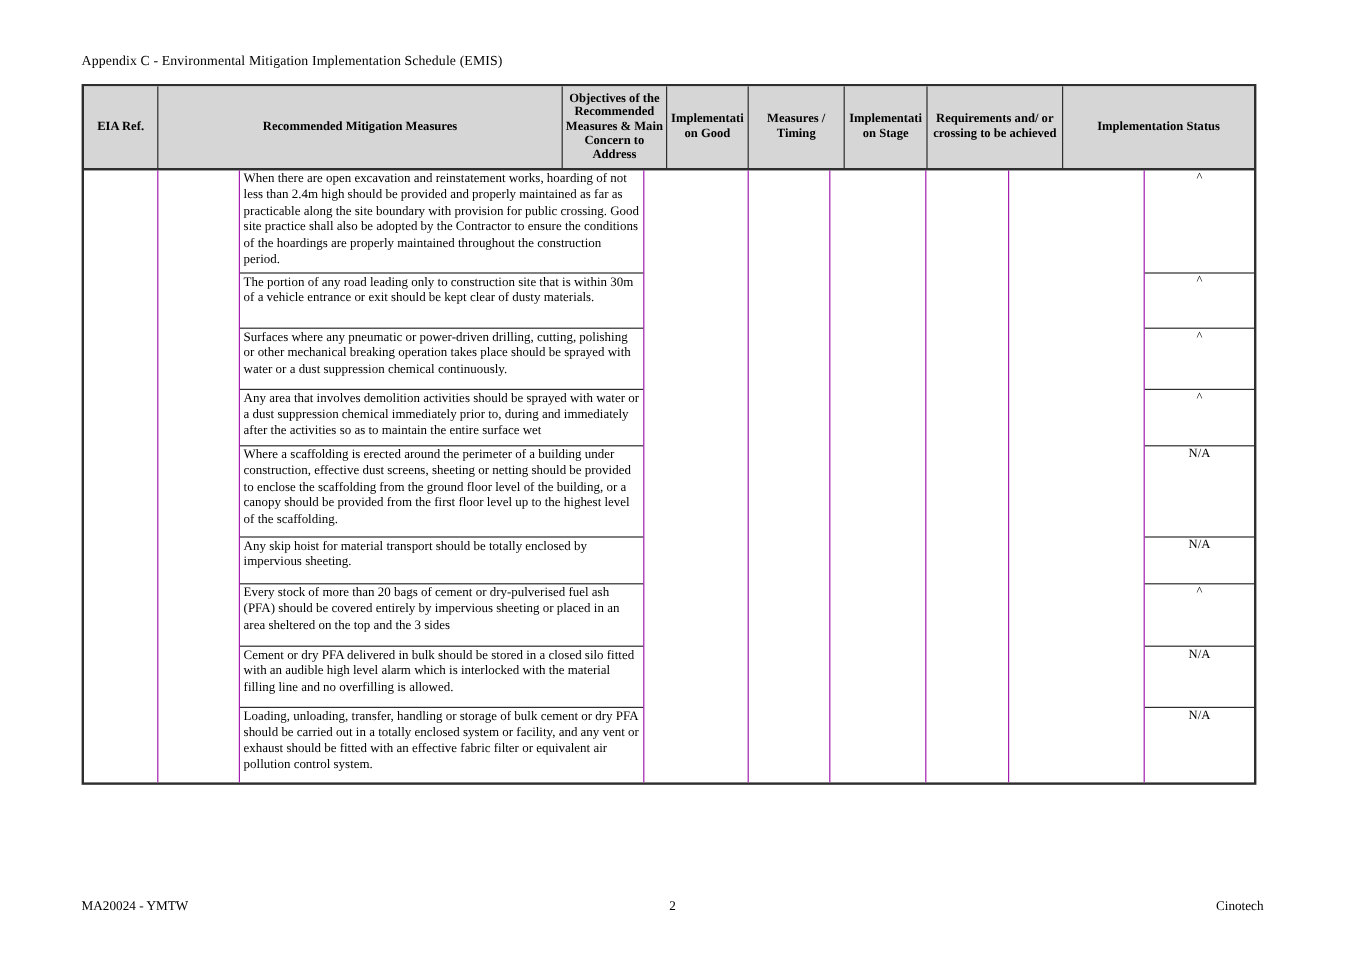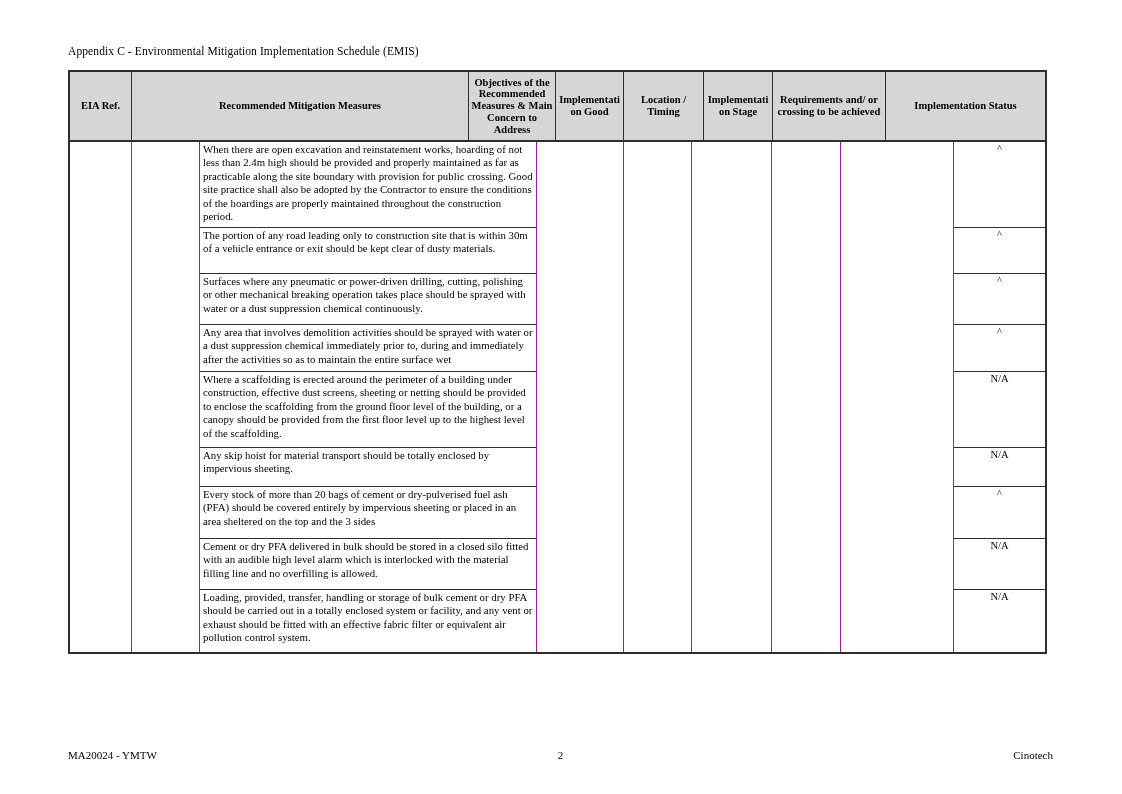--- a/index.html
+++ b/index.html
@@ -56,38 +56,38 @@
 <body>
 
 <div class="doc-title">Appendix C - Environmental Mitigation Implementation Schedule (EMIS)</div>
 
 <div class="emis-table">
   <div class="thead">
       <div class="hcell" style="width: 62px; font-family: Liberation Serif, serif;">EIA Ref.</div>
       <div class="hcell" style="width: 337px;">Recommended Mitigation Measures</div>
       <div class="hcell" style="width: 87px;">Objectives of the Recommended Measures &amp; Main Concern to Address</div>
       <div class="hcell breakall" style="width: 68px;">Implementation Good</div>
-      <div class="hcell" style="width: 80px;">Location / Timing</div>
+      <div class="hcell" style="width: 80px;">Measures / Timing</div>
       <div class="hcell breakall" style="width: 69px;">Implementation Stage</div>
       <div class="hcell" style="width: 113px;">Requirements and/ or crossing to be achieved</div>
       <div class="hcell" style="width: 91px; flex: 1 1 0%;">Implementation Status</div>
     </div>
   <div class="tbody">
       <div class="bcol" style="width: 62px;"></div>
       <div class="bcol" style="width: 68px;"></div>
       <div class="bcol" style="width: 337px;">
         <div class="mcell" style="height: 86px;">When there are open excavation and reinstatement works, hoarding of not less than 2.4m high should be provided and properly maintained as far as practicable along the site boundary with provision for public crossing. Good site practice shall also be adopted by the Contractor to ensure the conditions of the hoardings are properly maintained throughout the construction period.</div>
         <div class="mcell" style="height: 46px;">The portion of any road leading only to construction site that is within 30m of a vehicle entrance or exit should be kept clear of dusty materials.</div>
         <div class="mcell" style="height: 51px;">Surfaces where any pneumatic or power-driven drilling, cutting, polishing or other mechanical breaking operation takes place should be sprayed with water or a dust suppression chemical continuously.</div>
         <div class="mcell" style="height: 47px;">Any area that involves demolition activities should be sprayed with water or a dust suppression chemical immediately prior to, during and immediately after the activities so as to maintain the entire surface wet</div>
         <div class="mcell" style="height: 76px;">Where a scaffolding is erected around the perimeter of a building under construction, effective dust screens, sheeting or netting should be provided to enclose the scaffolding from the ground floor level of the building, or a canopy should be provided from the first floor level up to the highest level of the scaffolding.</div>
         <div class="mcell" style="height: 39px;">Any skip hoist for material transport should be totally enclosed by impervious sheeting.</div>
         <div class="mcell" style="height: 52px;">Every stock of more than 20 bags of cement or dry-pulverised fuel ash (PFA) should be covered entirely by impervious sheeting or placed in an area sheltered on the top and the 3 sides</div>
         <div class="mcell" style="height: 51px;">Cement or dry PFA delivered in bulk should be stored in a closed silo fitted with an audible high level alarm which is interlocked with the material filling line and no overfilling is allowed.</div>
-        <div class="mcell last" style="height: 62px;">Loading, provided, transfer, handling or storage of bulk cement or dry PFA should be carried out in a totally enclosed system or facility, and any vent or exhaust should be fitted with an effective fabric filter or equivalent air pollution control system.</div>
+        <div class="mcell last" style="height: 62px;">Loading, unloading, transfer, handling or storage of bulk cement or dry PFA should be carried out in a totally enclosed system or facility, and any vent or exhaust should be fitted with an effective fabric filter or equivalent air pollution control system.</div>
       </div>
       <div class="bcol" style="width: 87px;"></div>
       <div class="bcol" style="width: 68px;"></div>
       <div class="bcol" style="width: 80px;"></div>
       <div class="bcol" style="width: 69px;"></div>
       <div class="bcol" style="width: 113px;"></div>
       <div class="bcol" style="width: 91px; flex: 1 1 0%;">
         <div class="scell" style="height: 86px;">^</div>
         <div class="scell" style="height: 46px;">^</div>
         <div class="scell" style="height: 51px;">^</div>

